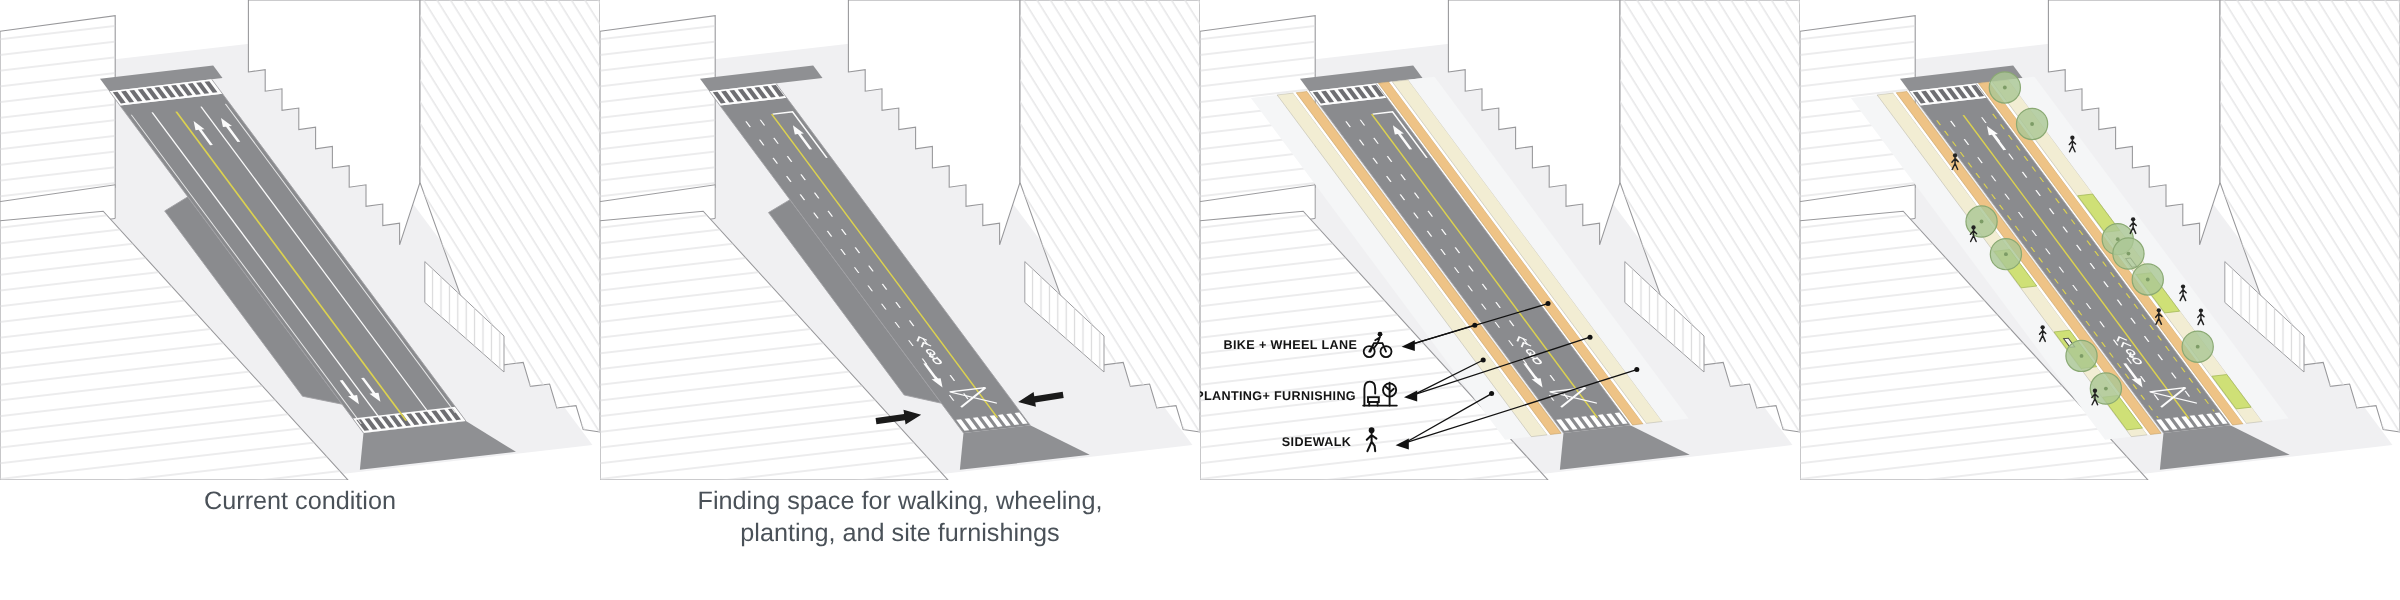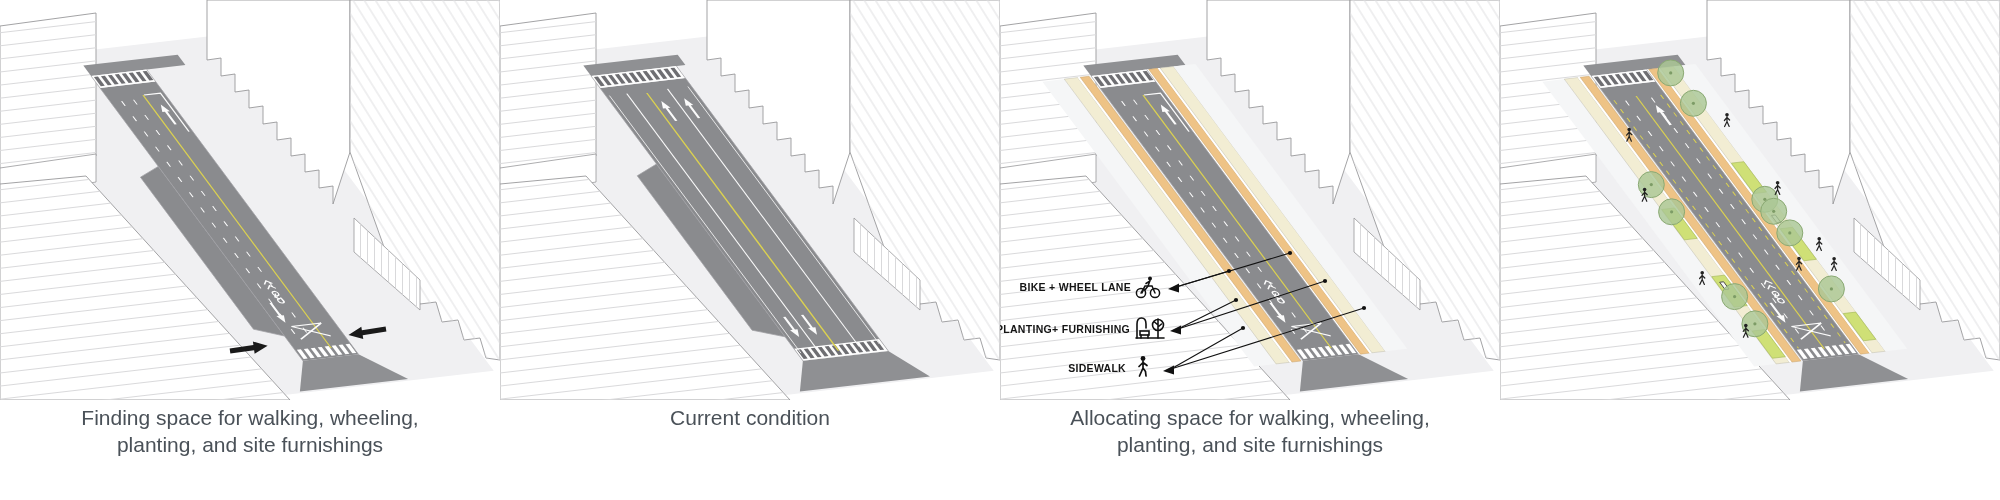--- a/index.html
+++ b/index.html
@@ -125,60 +125,20 @@
 
 <div class="strip-row">
 
   <div class="panel">
     <svg viewBox="0 0 500 400" width="500" height="400">
       <g>
           <use href="#scene-base"></use>
         </g>
       <g transform="matrix(0.595,0.8,0.993,-0.115,100,88)">
         <rect x="-28" y="0" width="13" height="95" fill="#8f9093"></rect>
-        <polygon points="341,0 341,56 376,85 376,-24" fill="#8f9093"></polygon>
-        <path d="M98,0 L108,-24 L298,-24 L310,0 Z" fill="#8a8b8e" stroke="#a2a2a5" stroke-width="0.7"></path>
-        <rect x="0" y="0" width="341" height="56" fill="#8a8b8e"></rect>
-        <g>
-          <rect x="-15" y="0" width="15" height="56" fill="#fdfdfd"></rect>
-          <use href="#zebra56" fill="#6e6e72"></use>
-        </g>
-        <use href="#zebra56" transform="translate(341,0)" fill="#ffffff"></use>
-        <line x1="-15" y1="0" x2="341" y2="0" stroke="#a2a2a5" stroke-width="0.7"></line>
-        <line x1="-15" y1="56" x2="341" y2="56" stroke="#a2a2a5" stroke-width="0.7"></line>
-        <g>
-          <line x1="14" y1="35" x2="330" y2="35" stroke="#dcd24f" stroke-width="1.4"></line>
-          <line x1="18" y1="11" x2="322" y2="11" stroke="#fbfbfb" stroke-width="1.15" stroke-dasharray="6 13"></line>
-          <line x1="18" y1="23" x2="322" y2="23" stroke="#fbfbfb" stroke-width="1.15" stroke-dasharray="6 13"></line>
-          <path d="M62,52.5 L14,52.5 L14,36" stroke="#fbfbfb" stroke-width="1.4" fill="none"></path>
-          <use href="#arrow-mark" transform="translate(34,45)" fill="#fbfbfb"></use>
-          <use href="#arrow-mark" transform="translate(288,10) rotate(180)" fill="#fbfbfb"></use>
-          <use href="#sharrow-mark" transform="translate(258,21)"></use>
-          <use href="#xbox-mark" transform="translate(300,13)"></use>
-        </g>
-      </g>
-      <g>
-        <g transform="translate(230,351) rotate(-8)">
-          <path d="M0,-2.6 H24 V-6.2 L38,0 L24,6.2 V2.6 H0 Z" fill="#1a1a1a"></path>
-        </g>
-        <g transform="translate(386,329) rotate(171)">
-          <path d="M0,-2.6 H24 V-6.2 L38,0 L24,6.2 V2.6 H0 Z" fill="#1a1a1a"></path>
-        </g>
-      </g>
-    </svg>
-    <div class="caption"><span>Finding space for walking, wheeling, planting, and site furnishings</span></div>
-  </div>
-
-  <div class="panel">
-    <svg viewBox="0 0 500 400" width="500" height="400">
-      <g>
-          <use href="#scene-base"></use>
-        </g>
-      <g transform="matrix(0.595,0.8,0.993,-0.115,100,88)">
-        <rect x="-28" y="0" width="13" height="95" fill="#8f9093"></rect>
         <polygon points="341,0 341,86 376,107 376,-24" fill="#8f9093"></polygon>
         <path d="M95,0 L106,-26 L299,-26 L311,0 Z" fill="#8a8b8e" stroke="#a2a2a5" stroke-width="0.7"></path>
         <rect x="0" y="0" width="341" height="86" fill="#8a8b8e"></rect>
         <g>
           <rect x="-15" y="0" width="15" height="86" fill="#fdfdfd"></rect>
           <use href="#zebra86" fill="#6e6e72"></use>
         </g>
         <g>
           <rect x="326" y="0" width="15" height="86" fill="#fdfdfd"></rect>
           <use href="#zebra86" transform="translate(341,0)" fill="#6e6e72"></use>
@@ -202,20 +162,60 @@
   </div>
 
   <div class="panel">
     <svg viewBox="0 0 500 400" width="500" height="400">
       <g>
           <use href="#scene-base"></use>
         </g>
       <g transform="matrix(0.595,0.8,0.993,-0.115,100,88)">
         <rect x="-28" y="0" width="13" height="95" fill="#8f9093"></rect>
         <polygon points="341,0 341,56 376,85 376,-24" fill="#8f9093"></polygon>
+        <path d="M98,0 L108,-24 L298,-24 L310,0 Z" fill="#8a8b8e" stroke="#a2a2a5" stroke-width="0.7"></path>
+        <rect x="0" y="0" width="341" height="56" fill="#8a8b8e"></rect>
+        <g>
+          <rect x="-15" y="0" width="15" height="56" fill="#fdfdfd"></rect>
+          <use href="#zebra56" fill="#6e6e72"></use>
+        </g>
+        <use href="#zebra56" transform="translate(341,0)" fill="#ffffff"></use>
+        <line x1="-15" y1="0" x2="341" y2="0" stroke="#a2a2a5" stroke-width="0.7"></line>
+        <line x1="-15" y1="56" x2="341" y2="56" stroke="#a2a2a5" stroke-width="0.7"></line>
+        <g>
+          <line x1="14" y1="35" x2="330" y2="35" stroke="#dcd24f" stroke-width="1.4"></line>
+          <line x1="18" y1="11" x2="322" y2="11" stroke="#fbfbfb" stroke-width="1.15" stroke-dasharray="6 13"></line>
+          <line x1="18" y1="23" x2="322" y2="23" stroke="#fbfbfb" stroke-width="1.15" stroke-dasharray="6 13"></line>
+          <path d="M62,52.5 L14,52.5 L14,36" stroke="#fbfbfb" stroke-width="1.4" fill="none"></path>
+          <use href="#arrow-mark" transform="translate(34,45)" fill="#fbfbfb"></use>
+          <use href="#arrow-mark" transform="translate(288,10) rotate(180)" fill="#fbfbfb"></use>
+          <use href="#sharrow-mark" transform="translate(258,21)"></use>
+          <use href="#xbox-mark" transform="translate(300,13)"></use>
+        </g>
+      </g>
+      <g>
+        <g transform="translate(230,351) rotate(-8)">
+          <path d="M0,-2.6 H24 V-6.2 L38,0 L24,6.2 V2.6 H0 Z" fill="#1a1a1a"></path>
+        </g>
+        <g transform="translate(386,329) rotate(171)">
+          <path d="M0,-2.6 H24 V-6.2 L38,0 L24,6.2 V2.6 H0 Z" fill="#1a1a1a"></path>
+        </g>
+      </g>
+    </svg>
+    <div class="caption"><span>Finding space for walking, wheeling, planting, and site furnishings</span></div>
+  </div>
+
+  <div class="panel">
+    <svg viewBox="0 0 500 400" width="500" height="400">
+      <g>
+          <use href="#scene-base"></use>
+        </g>
+      <g transform="matrix(0.595,0.8,0.993,-0.115,100,88)">
+        <rect x="-28" y="0" width="13" height="95" fill="#8f9093"></rect>
+        <polygon points="341,0 341,56 376,85 376,-24" fill="#8f9093"></polygon>
         <g>
           <rect x="-15" y="-49" width="356" height="22" fill="#f5f6f7"></rect>
           <rect x="-15" y="-27" width="356" height="13.5" fill="#f2edd3" stroke="#b5b3a6" stroke-width="0.4"></rect>
           <rect x="-15" y="-13.5" width="356" height="2.5" fill="#ffffff"></rect>
           <rect x="-15" y="-11" width="356" height="9" fill="#eec386" stroke="#c19a5e" stroke-width="0.4"></rect>
           <rect x="-15" y="56" width="356" height="2" fill="#ffffff"></rect>
           <rect x="-15" y="58" width="356" height="9" fill="#eec386" stroke="#c19a5e" stroke-width="0.4"></rect>
           <rect x="-15" y="67" width="356" height="2.5" fill="#ffffff"></rect>
           <rect x="-15" y="69.5" width="356" height="13.5" fill="#f2edd3" stroke="#b5b3a6" stroke-width="0.4"></rect>
           <rect x="-15" y="83" width="356" height="22" fill="#f5f6f7"></rect>
@@ -262,21 +262,20 @@
           <line x1="171" y1="369" x2="243" y2="328" stroke="#111111" stroke-width="1.1"></line>
           <line x1="171" y1="369" x2="364" y2="308" stroke="#111111" stroke-width="1.1"></line>
           <circle cx="243" cy="328" r="2.1" fill="#111111"></circle>
             <circle cx="364" cy="308" r="2.1" fill="#111111"></circle>
           <polygon points="163,371 174,365.5 174,374.5" fill="#111111"></polygon>
           <use href="#icon-person" transform="translate(143,368)"></use>
           <text class="callout-label" x="126" y="372" text-anchor="end">SIDEWALK</text>
         </g>
       </g>
     </svg>
-    <div class="caption"><span>Allocating space for walking, wheeling, planting, and site furnishings</span></div>
   </div>
 
   <div class="panel">
     <svg viewBox="0 0 500 400" width="500" height="400">
       <g>
           <use href="#scene-base"></use>
         </g>
       <g transform="matrix(0.595,0.8,0.993,-0.115,100,88)">
         <rect x="-28" y="0" width="13" height="95" fill="#8f9093"></rect>
         <polygon points="341,0 341,56 376,85 376,-24" fill="#8f9093"></polygon>

